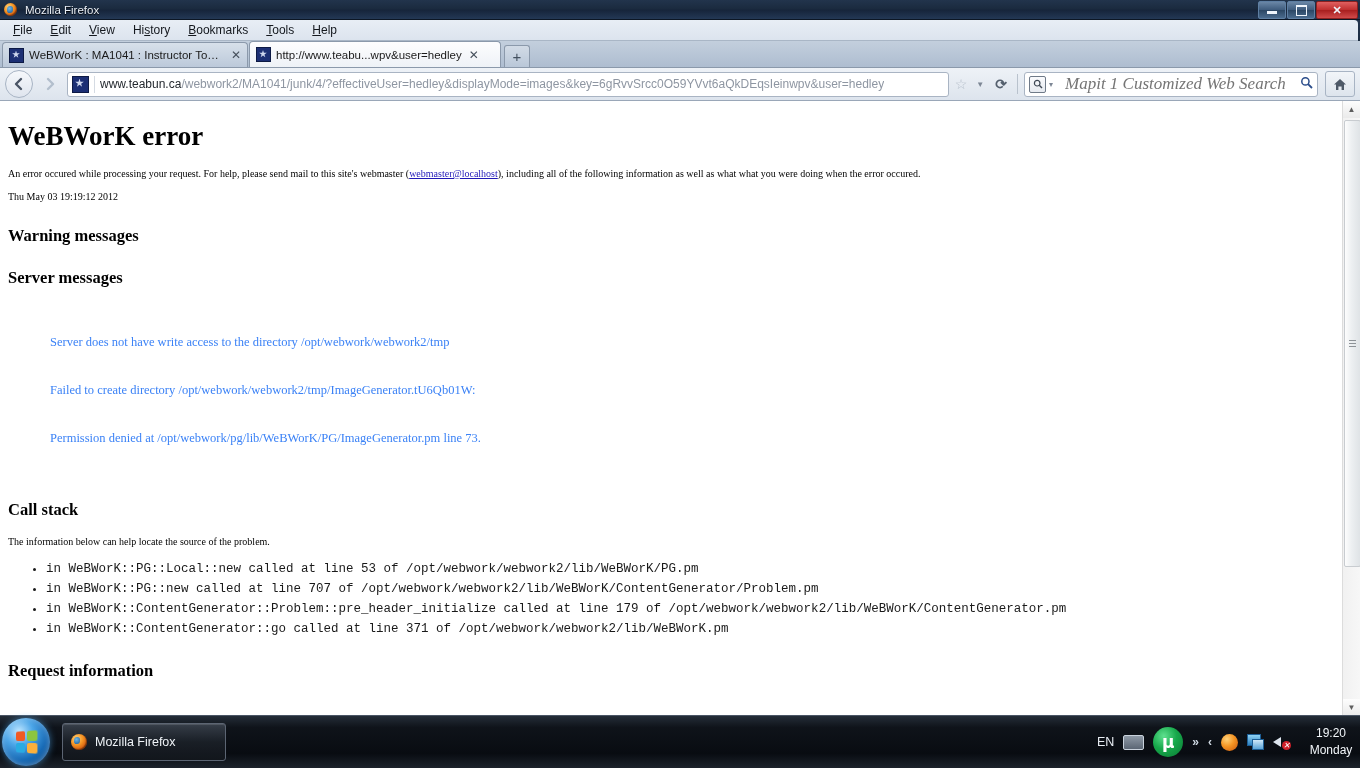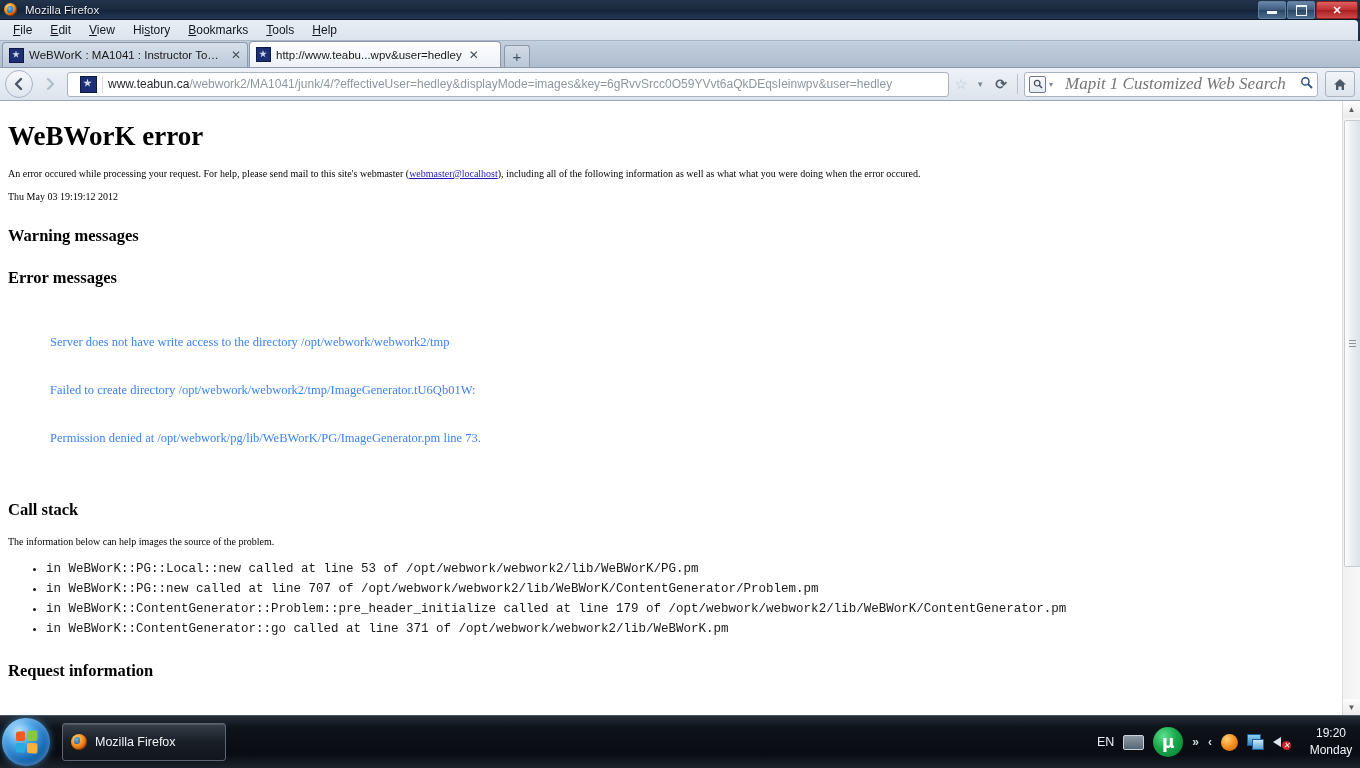--- a/index.html
+++ b/index.html
@@ -163,21 +163,21 @@
     color: #4a5565;
   }
   .navbtn.fwd { color: #aebac8; }
   .urlbar {
     flex: 1;
     height: 23px;
     background: #fff;
     border: 1px solid #a9b4c3;
     border-radius: 3px;
     display: flex; align-items: center;
-    padding: 0 12px;
+    padding: 0 4px;
     min-width: 0;
   }
   .urlbar .site-icon {
     width: 15px; height: 15px; flex: 0 0 15px;
     background: #1c2f74; border: 1px solid #0d1a45;
     position: relative; margin-right: 2px;
   }
   .urlbar .site-icon::after {
     content: "";
     position: absolute; left: 2px; top: 2px;
@@ -490,29 +490,29 @@
       <h1>WeBWorK error</h1>
 
       <p>
         <span>An error occured while processing your request. For help, please send mail to this site's webmaster (</span><a href="#">webmaster@localhost</a><span>), including all of the following information as well as what what you were doing when the error occured.</span>
       </p>
 
       <p>Thu May 03 19:19:12 2012</p>
 
       <h2>Warning messages</h2>
 
-      <h2>Error messages</h2>
+      <h2>Server messages</h2>
       <div class="errblock">
         <div>Server does not have write access to the directory /opt/webwork/webwork2/tmp</div>
         <div>Failed to create directory /opt/webwork/webwork2/tmp/ImageGenerator.tU6Qb01W:</div>
         <div>Permission denied at /opt/webwork/pg/lib/WeBWorK/PG/ImageGenerator.pm line 73.</div>
       </div>
 
       <h2>Call stack</h2>
-      <p>The information below can help images the source of the problem.</p>
+      <p>The information below can help locate the source of the problem.</p>
       <ul class="callstack">
         <li>in WeBWorK::PG::Local::new called at line 53 of /opt/webwork/webwork2/lib/WeBWorK/PG.pm</li>
         <li>in WeBWorK::PG::new called at line 707 of /opt/webwork/webwork2/lib/WeBWorK/ContentGenerator/Problem.pm</li>
         <li>in WeBWorK::ContentGenerator::Problem::pre_header_initialize called at line 179 of /opt/webwork/webwork2/lib/WeBWorK/ContentGenerator.pm</li>
         <li>in WeBWorK::ContentGenerator::go called at line 371 of /opt/webwork/webwork2/lib/WeBWorK.pm</li>
       </ul>
 
       <h2>Request information</h2>
 
     </div>

